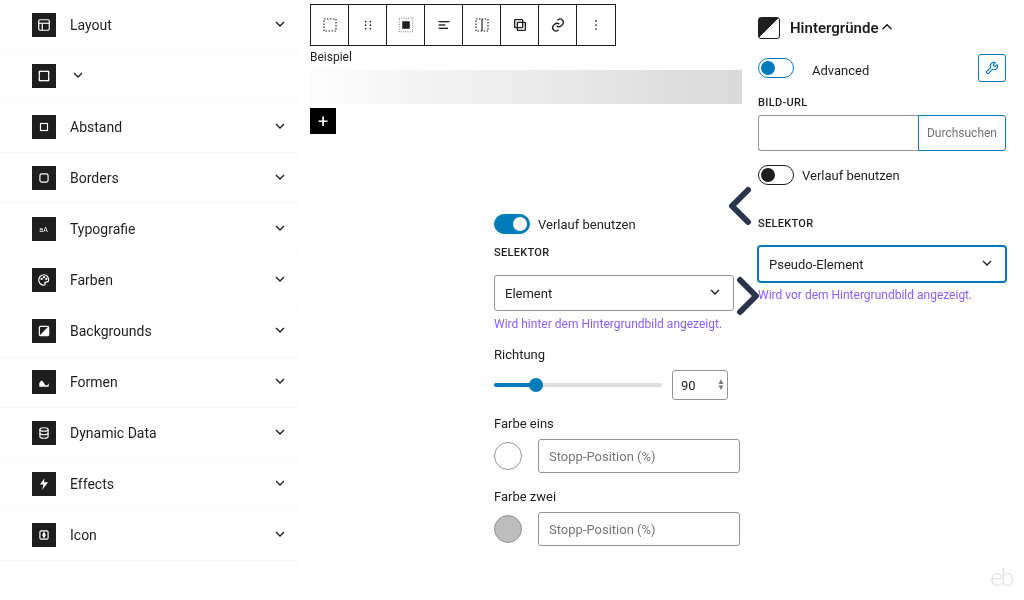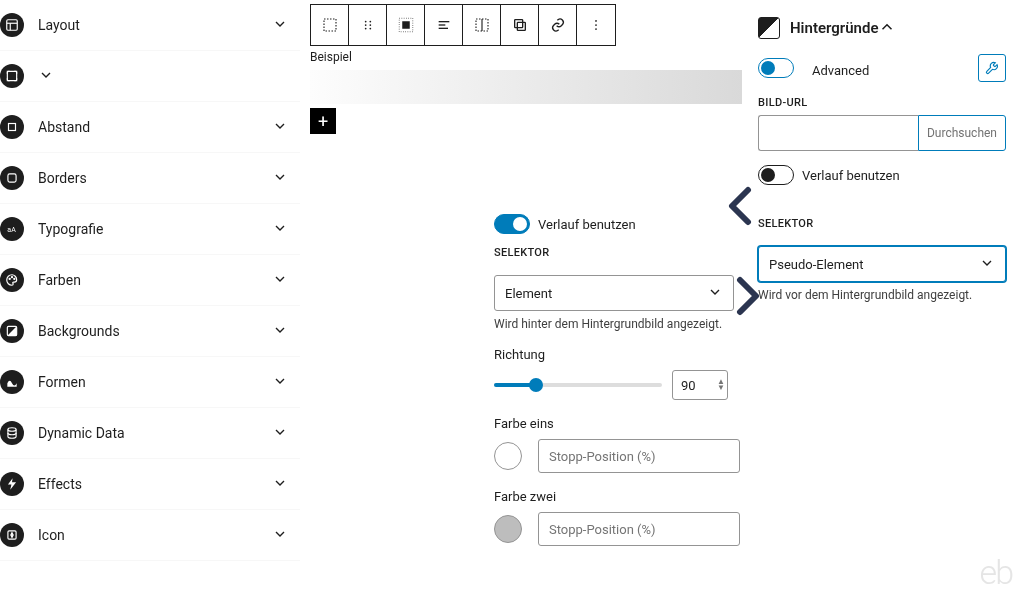--- a/index.html
+++ b/index.html
@@ -1,21 +1,21 @@
 <!DOCTYPE html>
 <html><head>
 <meta charset="utf-8">
 <style>
   * { box-sizing: border-box; margin: 0; padding: 0; font-family: -apple-system, BlinkMacSystemFont, "Segoe UI", Roboto, sans-serif; }
   body { width: 1024px; height: 600px; background: #fff; position: relative; overflow: hidden; font-size: 13px; color: #1e1e1e; }
 
   
   .sidebar { position: absolute; left: 0; top: 0; width: 300px; height: 600px; background: #fff; padding: 0; }
-  .side-item { display: flex; align-items: center; height: 51px; padding: 0 12px 0 0; cursor: pointer; border-bottom: 1px solid #f7f7f7; }
-  .side-item .mic { width: 24px; height: 24px; border-radius: 12px; background: #1e1e1e; display: flex; align-items: center; justify-content: center; margin-right: 14px; }
+  .side-item { display: flex; align-items: center; height: 51px; padding: 0 12px 0 32px; cursor: pointer; border-bottom: 1px solid #f7f7f7; }
+  .side-item .mic { width: 24px; height: 24px; border-radius: 0; background: #1e1e1e; display: flex; align-items: center; justify-content: center; margin-right: 14px; }
   .side-item .mic svg { width: 14px; height: 14px; }
   .side-item .lbl { flex: 1; font-size: 14px; }
   .side-item .chev { color: #1e1e1e; }
 
   
   .canvas { position: absolute; left: 310px; top: 0; width: 440px; }
   .toolbar { display: flex; border: 1px solid #1e1e1e; margin-top: 4px; width: fit-content; }
   .toolbar .tbtn { width: 38px; height: 40px; display: flex; align-items: center; justify-content: center; border-right: 1px solid #1e1e1e; }
   .toolbar .tbtn:last-child { border-right: none; }
   .beispiel-lbl { font-size: 12px; margin-top: 4px; }
@@ -26,21 +26,21 @@
   .mid { position: absolute; left: 494px; top: 214px; width: 246px; }
   .toggle-row { display: flex; align-items: center; gap: 8px; margin-bottom: 12px; }
   .toggle { width: 36px; height: 20px; border-radius: 10px; position: relative; cursor: pointer; }
   .toggle.on { background: #007cba; border:1px solid #007cba; }
   .toggle.on .knob { right: 2px; background:#fff; }
   .toggle.off { background: #fff; border: 1px solid #1e1e1e; }
   .toggle.off .knob { left: 2px; background:#1e1e1e; }
   .toggle .knob { position: absolute; top: 2px; width: 14px; height: 14px; border-radius: 50%; }
   .cap { font-size: 11px; text-transform: uppercase; letter-spacing: .3px; color: #1e1e1e; font-weight: 500; margin-bottom: 6px; }
   .select { width: 240px; height: 36px; border: 1px solid #949494; border-radius: 3px; display: flex; align-items: center; justify-content: space-between; padding: 0 10px; font-size: 13px; background:#fff; cursor:pointer;margin-top:16px; }
-  .hint { font-size: 12px; color: #404040; margin-top: 6px; }
+  .hint { font-size: 12px; color: #8b5cf6; margin-top: 6px; }
   .sect-lbl { font-size: 13px; margin-top: 16px; margin-bottom: 8px; }
   .slider-row { display: flex; align-items: center; gap: 10px; }
   .slider { position: relative; width: 168px; height: 4px; background: #ddd; border-radius: 2px; }
   .slider .fill { position: absolute; left:0; top:0; height:4px; background:#007cba; border-radius:2px; width: 25%; }
   .slider .thumb { position:absolute; top:-5px; left:25%; transform:translateX(-50%); width:14px; height:14px; background:#007cba; border-radius:50%; }
   .numbox { width: 56px; height: 30px; border:1px solid #949494; border-radius:3px; display:flex; align-items:center; justify-content:space-between; padding:0 2px 0 8px; font-size:13px; }
   .numbox .spin { display:flex; flex-direction:column; line-height:6px; color:#757575; font-size:8px; }
   .color-row { display:flex; align-items:center; gap:16px; margin-top:6px; }
   .swatch { width:28px; height:28px; border-radius:50%; border:1px solid #949494; }
   .stop-input { flex:1; height:34px; border:1px solid #949494; border-radius:3px; padding:0 10px; color:#757575; display:flex; align-items:center; font-size:13px; }
@@ -56,21 +56,21 @@
   .urlrow { display:flex; margin-top:6px; }
   .urlrow .inp { flex:1; height:36px; border:1px solid #949494; border-right:none; border-radius:3px 0 0 3px; }
   .urlrow .browse { height:36px; border:1px solid #007cba; color:#737373; border-radius:0 3px 3px 0; padding:16px 8px; font-size:12px; display:flex; align-items:center; }
   .right .select { width: 248px; border-color:#007cba; box-shadow:0 0 0 1px #007cba; }
 
   
   .arrow { position:absolute; color:#2b3550; }
   .arrow svg { display:block; }
 
   
-  .wm { position:absolute; right:12px; bottom:8px; color:#e5e5e5; font-size:34px; font-weight:300; letter-spacing:-2px; }
+  .wm { position:absolute; right:12px; bottom:8px; color:#e5e5e5; font-size:24px; font-weight:300; letter-spacing:-2px; }
 
   .chev svg, .caret svg { width:16px; height:16px; }
 </style>
 </head>
 <body>
 
 <div class="sidebar">
   <div class="side-item">
     <span class="mic">
         <svg viewBox="0 0 24 24" fill="none" stroke="#fff" stroke-width="2">

